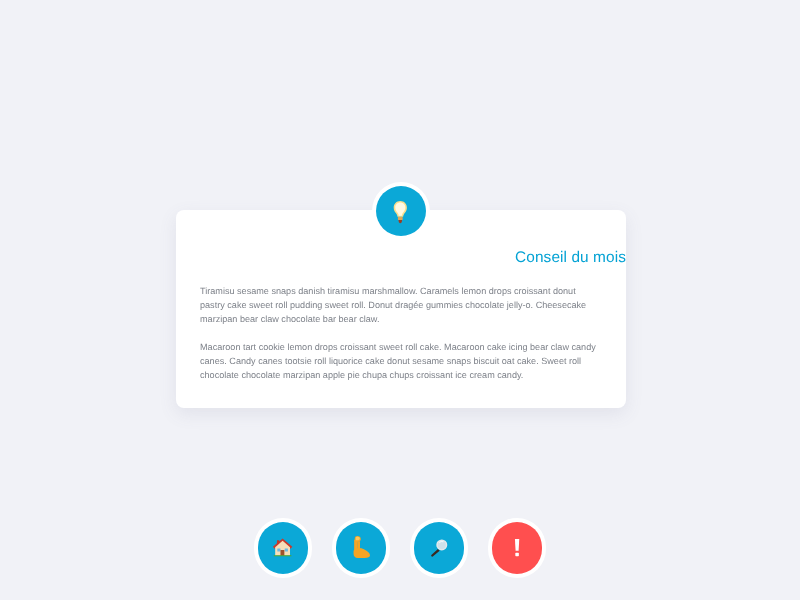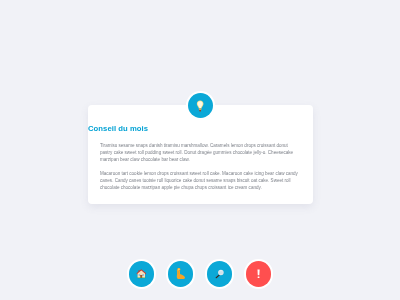--- a/index.html
+++ b/index.html
@@ -9,22 +9,22 @@
 
   .card{position:absolute;left:88px;top:105px;width:225px;height:98.5px;
         background:#fff;border-radius:4px;
         box-shadow:0 3px 9px rgba(96,104,136,.11);}
 
   .badge{position:absolute;left:188px;top:93.4px;width:25px;height:25px;border-radius:50%;
          background:#0ba8d7;box-shadow:0 0 0 2px #fff;
          display:flex;align-items:center;justify-content:center;}
   .badge svg{display:block;}
 
-  .title{position:absolute;left:0;right:0;top:19.4px;text-align:left;color:#04a2d4;
-         font-size:7.7px;font-weight:bold;letter-spacing:.05px;line-height:10px;}
+  .title{position:absolute;left:0;right:0;top:19.4px;text-align:right;color:#04a2d4;
+         font-size:7.7px;font-weight:normal;letter-spacing:.05px;line-height:10px;}
 
   .body{position:absolute;left:12px;top:36.5px;width:199px;color:#7e828a;
         font-size:4.55px;line-height:7px;text-align:left;}
   .body p{margin:0;}
   .body p + p{margin-top:7px;}
 
   .dock{position:absolute;left:0;top:261px;width:400px;height:39px;
         display:flex;justify-content:center;align-items:flex-start;gap:13.4px;}
   .fab{width:25.6px;height:25.6px;border-radius:50%;background:#0ba8d7;
        box-shadow:0 0 0 2px #fff;position:relative;

